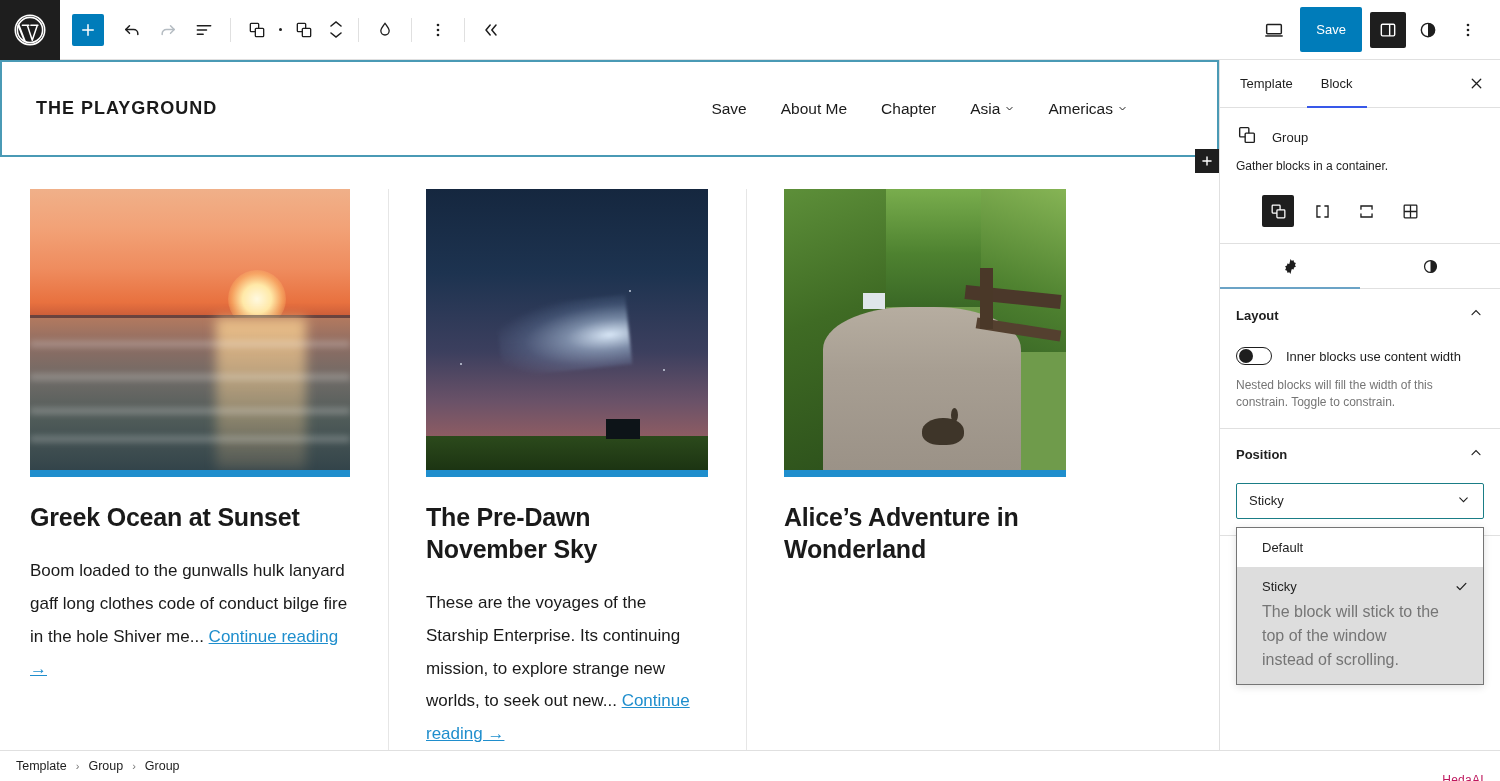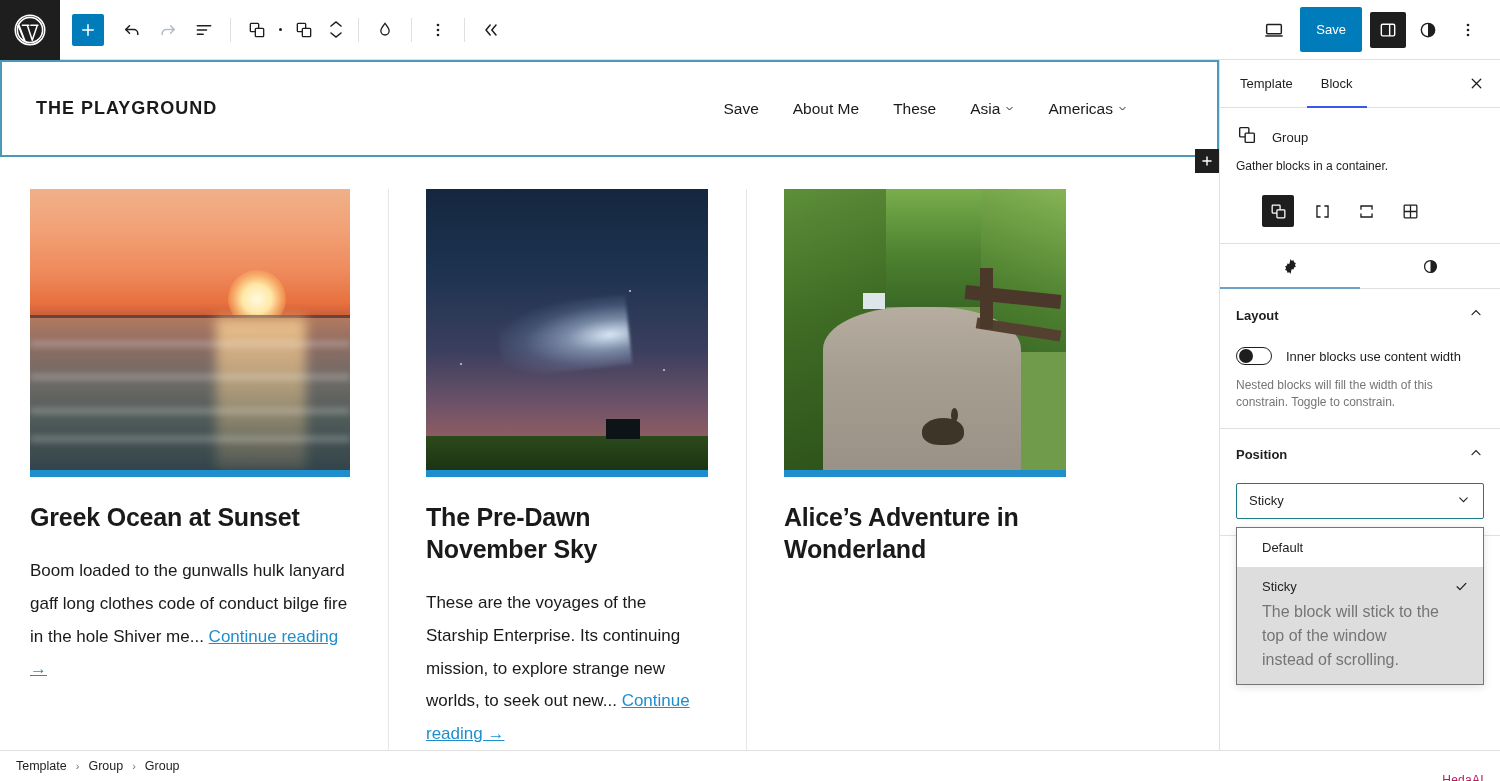--- a/index.html
+++ b/index.html
@@ -324,21 +324,21 @@
       <div class="site-header">
         <div class="site-title">THE PLAYGROUND</div>
         <div class="site-nav">
           <div class="nav-item">
             <span>Save</span>
           </div>
           <div class="nav-item">
             <span>About Me</span>
           </div>
           <div class="nav-item">
-            <span>These</span>
+            <span>Chapter</span>
           </div>
           <div class="nav-item">
             <span>Asia</span>
             <svg class="nav-caret" viewBox="0 0 12 12" stroke="#1a1a1a" stroke-width="1.3" fill="none" stroke-linecap="round">
                 <path d="M2.5 4.5L6 8l3.5-3.5"></path>
               </svg>
           </div>
           <div class="nav-item">
             <span>Americas</span>
             <svg class="nav-caret" viewBox="0 0 12 12" stroke="#1a1a1a" stroke-width="1.3" fill="none" stroke-linecap="round">

